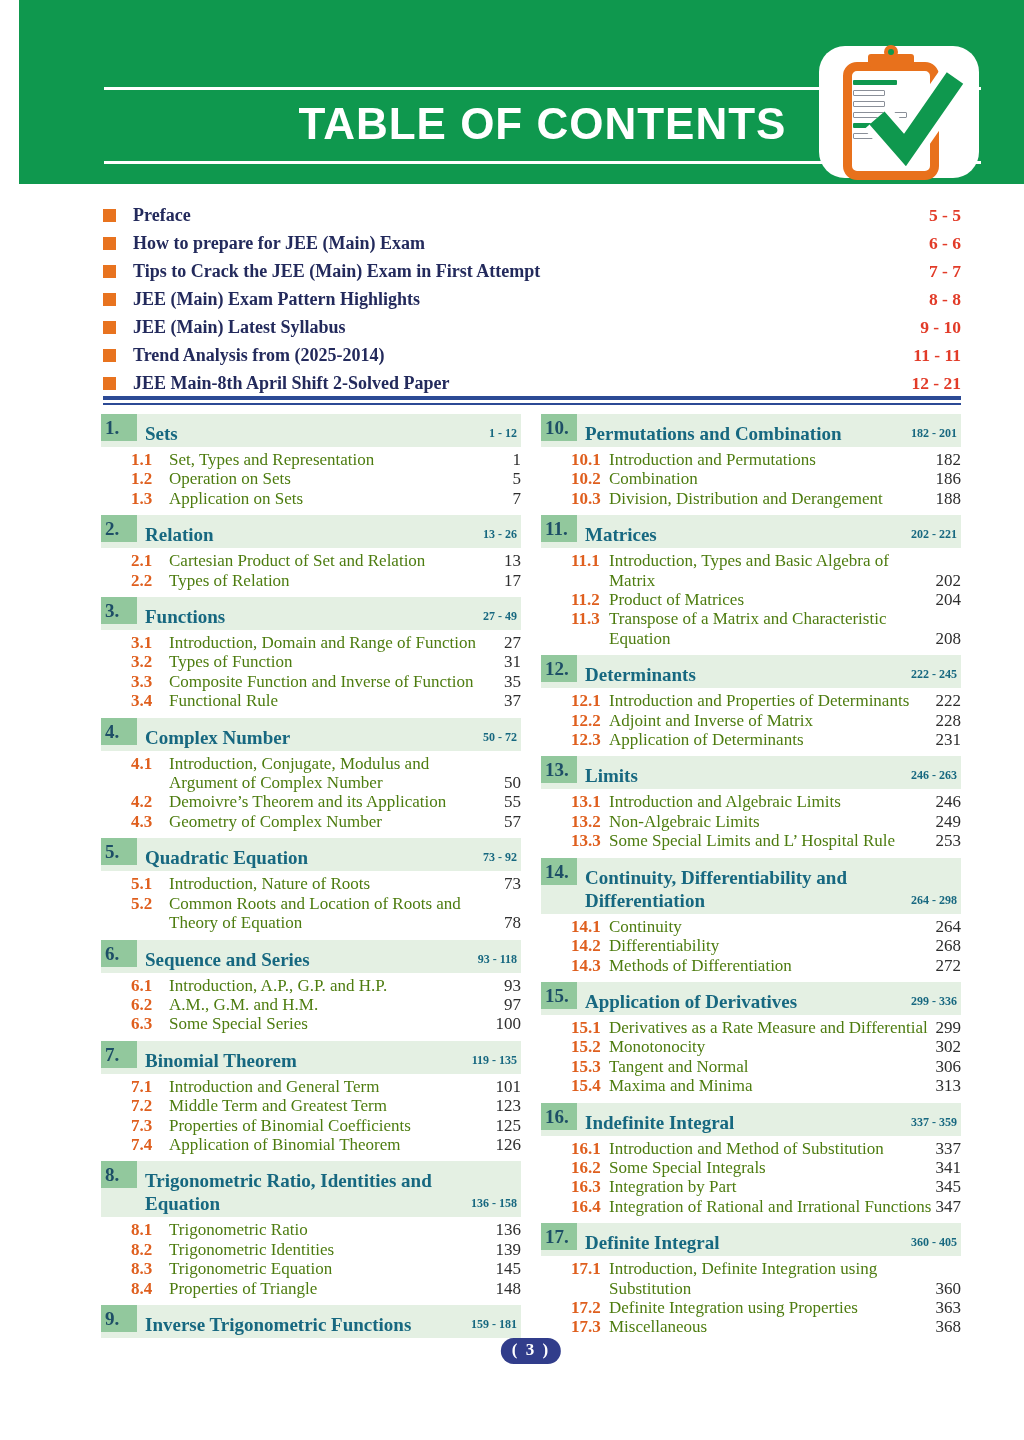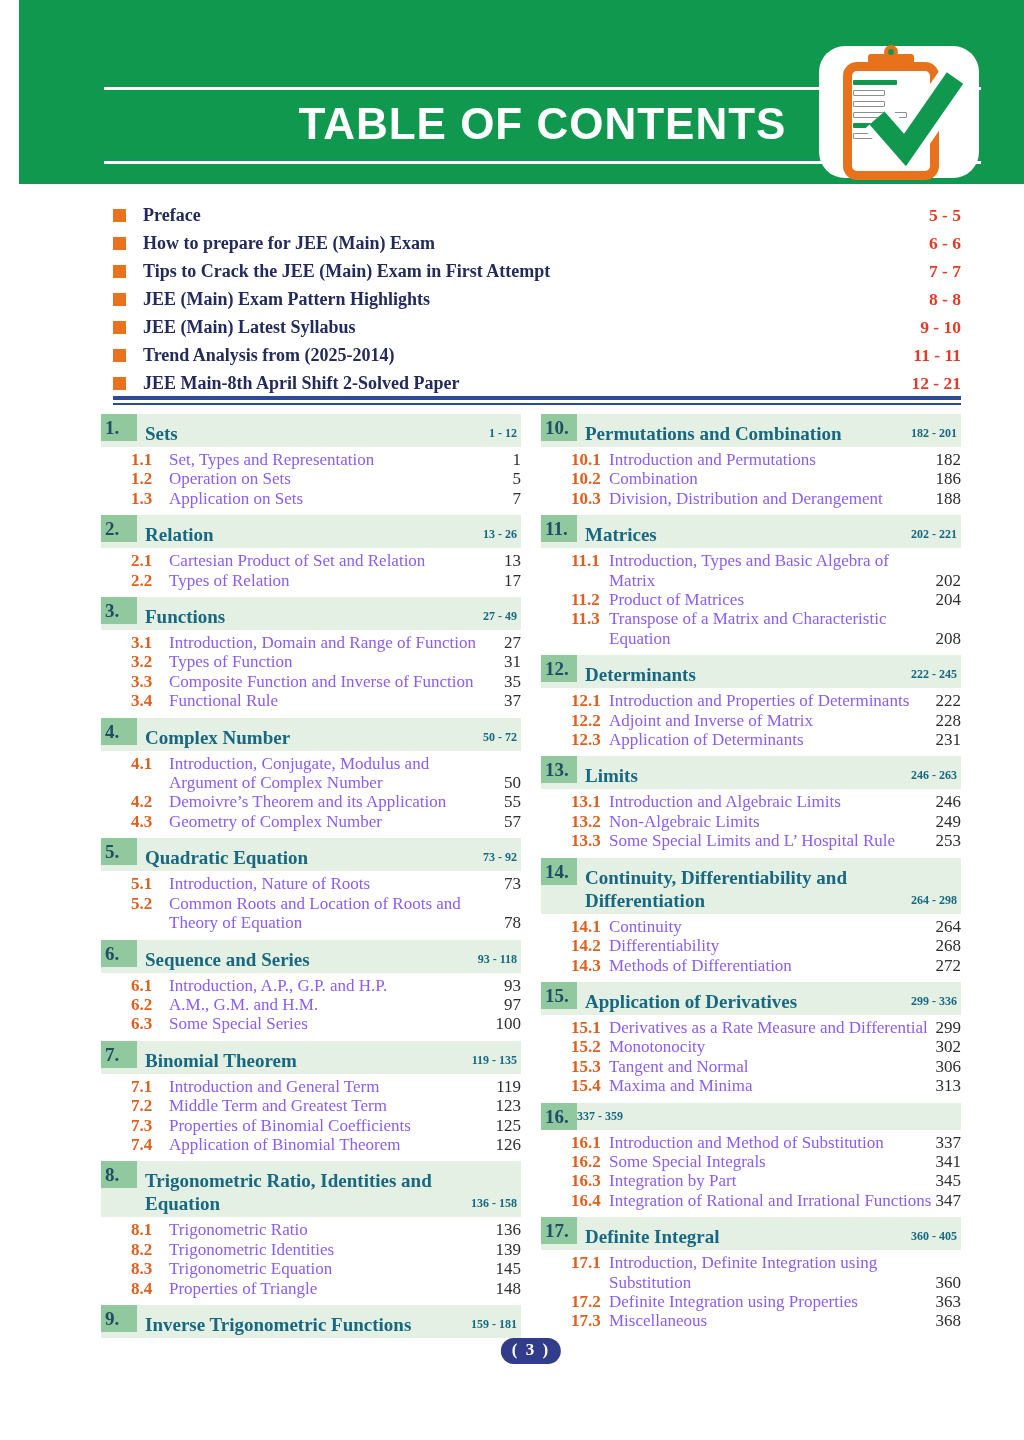--- a/index.html
+++ b/index.html
@@ -23,42 +23,42 @@
   .clip-knob{position:absolute;left:65px;top:-1px;width:14px;height:14px;background:#e8711c;border-radius:50%;}
   .clip-knob::after{content:"";position:absolute;left:4px;top:4px;width:6px;height:6px;background:#0f984e;border-radius:50%;}
   .plines{position:absolute;left:34px;top:34px;width:58px;}
   .pline{height:5px;margin-bottom:5px;border-radius:1px;}
   .pline.solid{background:#0f984e;}
   .pline.outline{background:#fff;border:1px solid #8a8f98;height:4px;}
   .w1{width:44px}.w2{width:30px}.w3{width:30px}.w4{width:52px}.w5{width:40px}.w6{width:52px}
   .check-svg{position:absolute;left:42px;top:18px;width:106px;height:102px;}
 
   
-  .front{position:absolute;top:205px;left:94px;right:82px;}
+  .front{position:absolute;top:205px;left:84px;right:82px;}
   .front-row{display:flex;align-items:baseline;margin-bottom:7px;}
   .front-row:last-child{margin-bottom:2px;}
   .bullet{width:13px;height:13px;background:#e8731f;margin-right:17px;flex:none;align-self:center;}
   .front-label{flex:1;font-weight:700;font-size:18px;line-height:18.5px;color:#232a5c;}
   .front-pages{font-weight:700;font-size:17.5px;color:#e23b28;white-space:nowrap;}
   .double-rule{margin-top:1px;border-top:4px solid #2c4a95;border-bottom:2px solid #2c4a95;height:3px;}
 
   
   .columns{position:absolute;top:414px;left:82px;width:860px;display:flex;gap:20px;}
   .col{width:420px;}
   .chapter{margin-bottom:7px;}
   .ch-row{display:flex;align-items:flex-end;background:#e4f0e3;min-height:27px;}
   .ch-num{flex:none;min-width:30px;padding:2px 2px 2px 4px;background:#92c89d;color:#1d4e66;
       font-weight:700;font-size:19px;line-height:23px;align-self:flex-start;}
   .ch-title{flex:1;padding:8px 4px 2px 8px;color:#176880;font-weight:700;font-size:19px;line-height:23px;}
   .ch-pages{flex:none;padding:2px 4px 2px 0;color:#176880;font-weight:700;font-size:12px;
       line-height:23px;white-space:nowrap;}
   .sections{padding:3px 0 0 30px;}
   .sec-row{display:flex;align-items:flex-end;font-size:17px;line-height:19.4px;}
   .sec-num{flex:none;width:38px;color:#df5f1e;font-weight:700;align-self:flex-start;}
-  .sec-title{flex:1;color:#8b5cf6;padding-right:4px;}
+  .sec-title{flex:1;color:#4d7c0f;padding-right:4px;}
   .sec-page{flex:none;color:#2e2e2e;white-space:nowrap;}
 
   
   .page-badge{position:absolute;top:1338px;left:50%;transform:translateX(-50%);
       background:#313d8b;color:#fff;border-radius:13px;padding:2px 11px 4px;
       font-size:17px;font-weight:700;letter-spacing:2px;white-space:nowrap;}
 </style>
 </head>
 <body>
 
@@ -273,21 +273,21 @@
         <div class="chapter">
     <div class="ch-row">
       <span class="ch-num">7.</span>
       <span class="ch-title">Binomial Theorem</span>
       <span class="ch-pages">119 - 135</span>
     </div>
     <div class="sections">
             <div class="sec-row">
     <span class="sec-num">7.1</span>
     <span class="sec-title">Introduction and General Term</span>
-    <span class="sec-page">119</span>
+    <span class="sec-page">101</span>
   </div>
             <div class="sec-row">
     <span class="sec-num">7.2</span>
     <span class="sec-title">Middle Term and Greatest Term</span>
     <span class="sec-page">123</span>
   </div>
             <div class="sec-row">
     <span class="sec-num">7.3</span>
     <span class="sec-title">Properties of Binomial Coefficients</span>
     <span class="sec-page">125</span>
@@ -482,20 +482,21 @@
             <div class="sec-row">
     <span class="sec-num">15.4</span>
     <span class="sec-title">Maxima and Minima</span>
     <span class="sec-page">313</span>
   </div>
           </div>
   </div>
         <div class="chapter">
     <div class="ch-row">
       <span class="ch-num">16.</span>
+      <span class="ch-title">Indefinite Integral</span>
       <span class="ch-pages">337 - 359</span>
     </div>
     <div class="sections">
             <div class="sec-row">
     <span class="sec-num">16.1</span>
     <span class="sec-title">Introduction and Method of Substitution</span>
     <span class="sec-page">337</span>
   </div>
             <div class="sec-row">
     <span class="sec-num">16.2</span>

